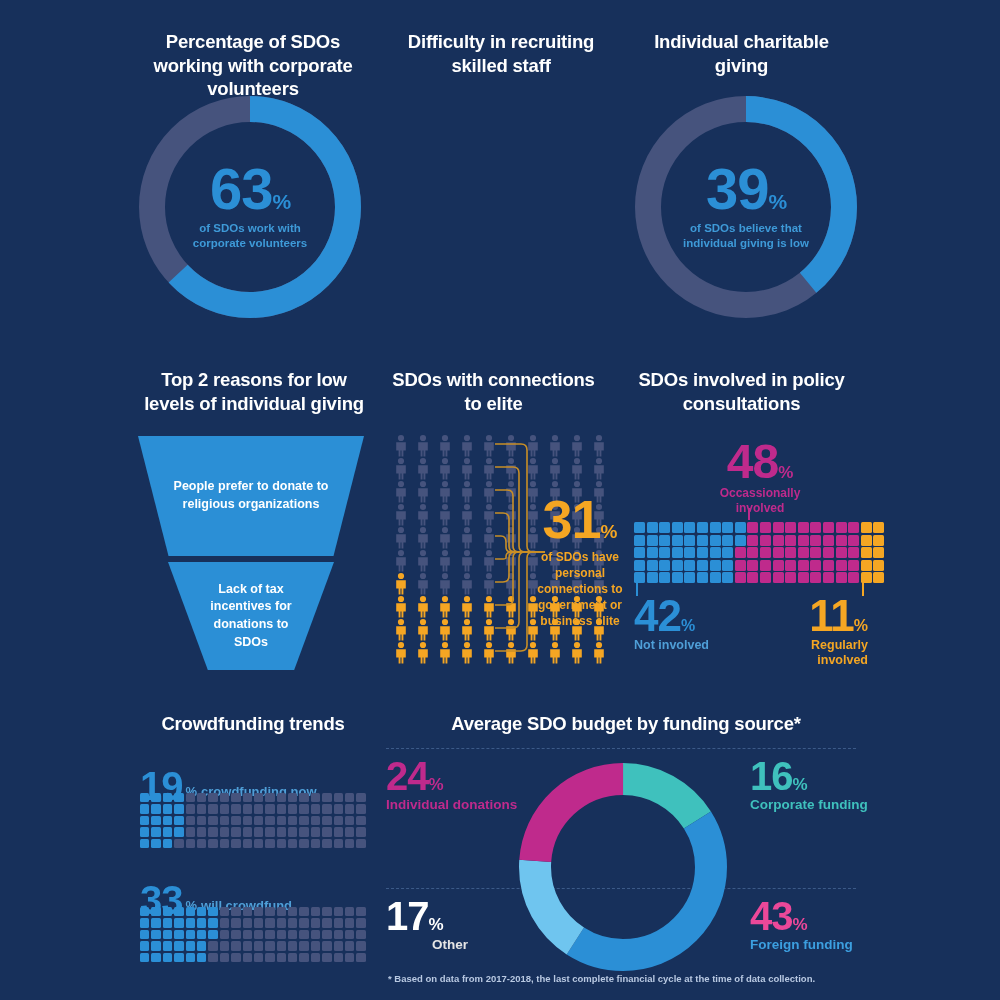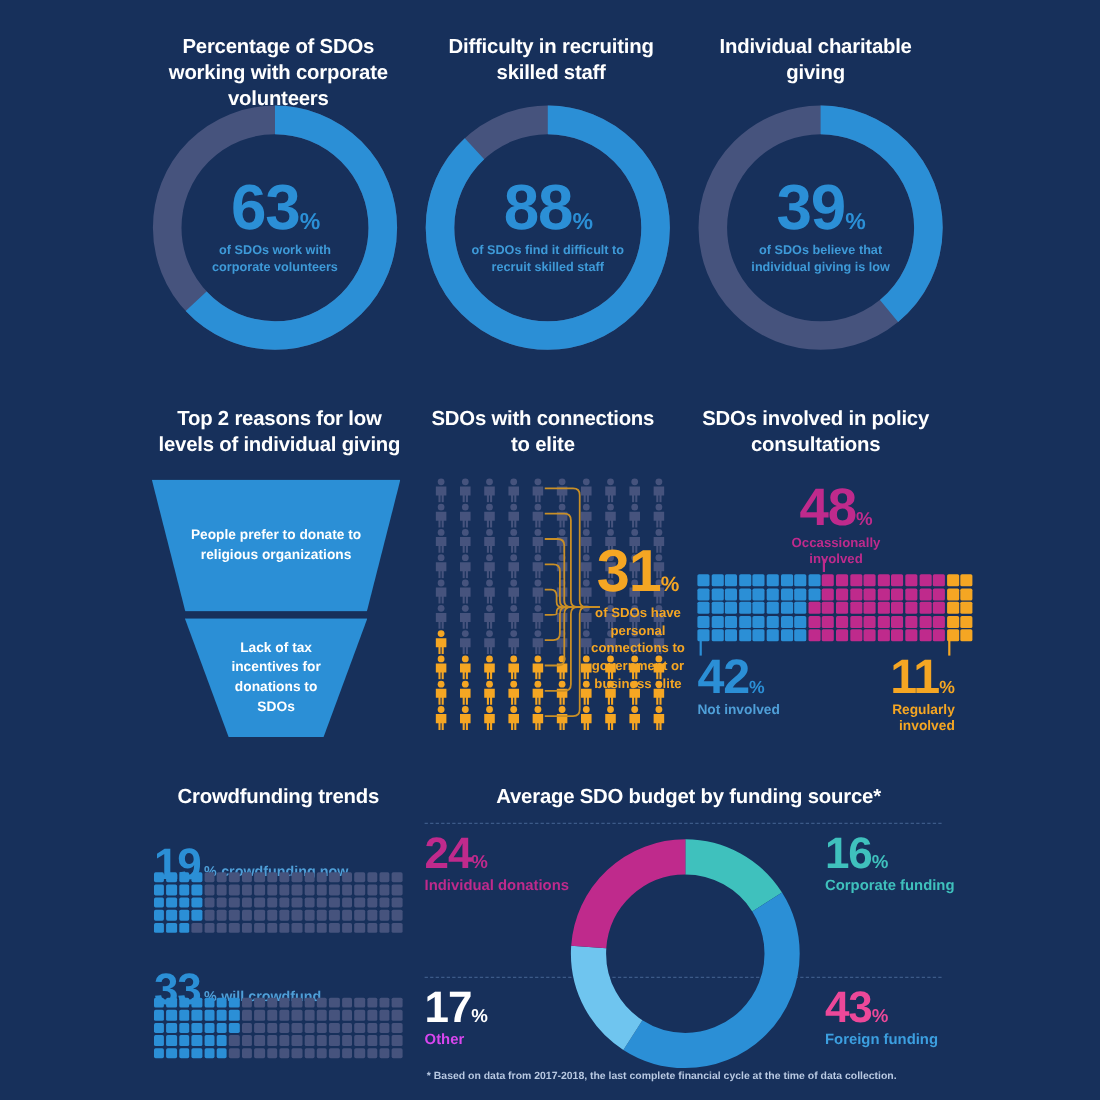--- a/index.html
+++ b/index.html
@@ -92,30 +92,20 @@
     </svg>
     <div class="donut-center">
       <div class="big-num"><span>63</span><span class="pct">%</span></div>
       <div class="donut-cap">of SDOs work with corporate volunteers</div>
     </div>
   </div>
 
   <div class="panel" style="left:386px; top:30px; width:230px;">
     <div class="heading">Difficulty in recruiting skilled staff</div>
   </div>
-  <div class="donut-wrap" style="left:384px; top:93px; width:228px; height:228px;">
-    <svg width="228" height="228" viewBox="0 0 228 228">
-      <circle cx="114" cy="114" r="98" fill="none" stroke="#46537d" stroke-width="26"></circle>
-      <circle cx="114" cy="114" r="98" fill="none" stroke="#2b8fd6" stroke-width="26" stroke-dasharray="541.9 615.8" transform="rotate(-90 114 114)"></circle>
-    </svg>
-    <div class="donut-center">
-      <div class="big-num"><span>88</span><span class="pct">%</span></div>
-      <div class="donut-cap">of SDOs find it difficult to recruit skilled staff</div>
-    </div>
-  </div>
 
   <div class="panel" style="left:634px; top:30px; width:215px;">
     <div class="heading">Individual charitable giving</div>
   </div>
   <div class="donut-wrap" style="left:632px; top:93px; width:228px; height:228px;">
     <svg width="228" height="228" viewBox="0 0 228 228">
       <circle cx="114" cy="114" r="98" fill="none" stroke="#46537d" stroke-width="26"></circle>
       <circle cx="114" cy="114" r="98" fill="none" stroke="#2b8fd6" stroke-width="26" stroke-dasharray="240.2 615.8" transform="rotate(-90 114 114)"></circle>
     </svg>
     <div class="donut-center">
@@ -943,21 +933,21 @@
     <div class="bnum" style="color:#3fc1bd;">
       <span>16</span><span class="pct">%</span>
     </div>
     <div class="blbl" style="color:#3fc1bd;">Corporate funding</div>
   </div>
 
   <div style="position:absolute; left:386px; top:898px;">
     <div class="bnum" style="color:#ffffff;">
       <span>17</span><span class="pct">%</span>
     </div>
-    <div class="blbl" style="color:#d946ef;">Other</div>
+    <div class="blbl" style="color:#e5e5e5;margin-left:46px;">Other</div>
   </div>
 
   <div style="position:absolute; left:750px; top:898px;">
     <div class="bnum" style="color:#ec4899;">
       <span>43</span><span class="pct">%</span>
     </div>
     <div class="blbl" style="color:#3c9fe0;">Foreign funding</div>
   </div>
 
   <div class="footnote" style="left:388px; top:973px;">* Based on data from 2017-2018, the last complete financial cycle at the time of data collection.</div>

